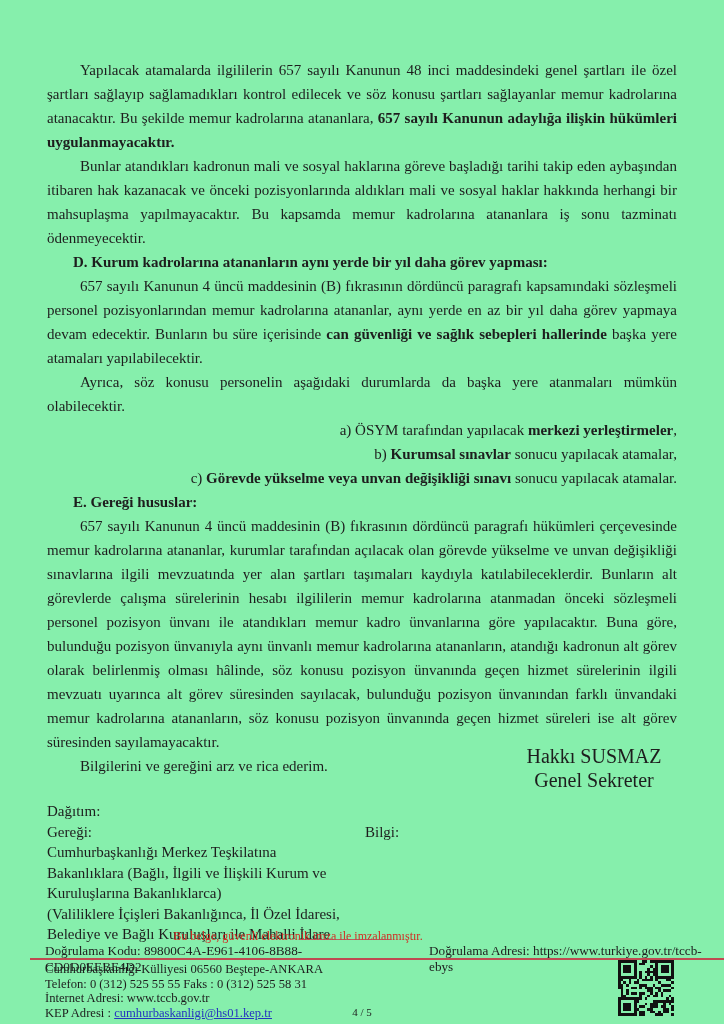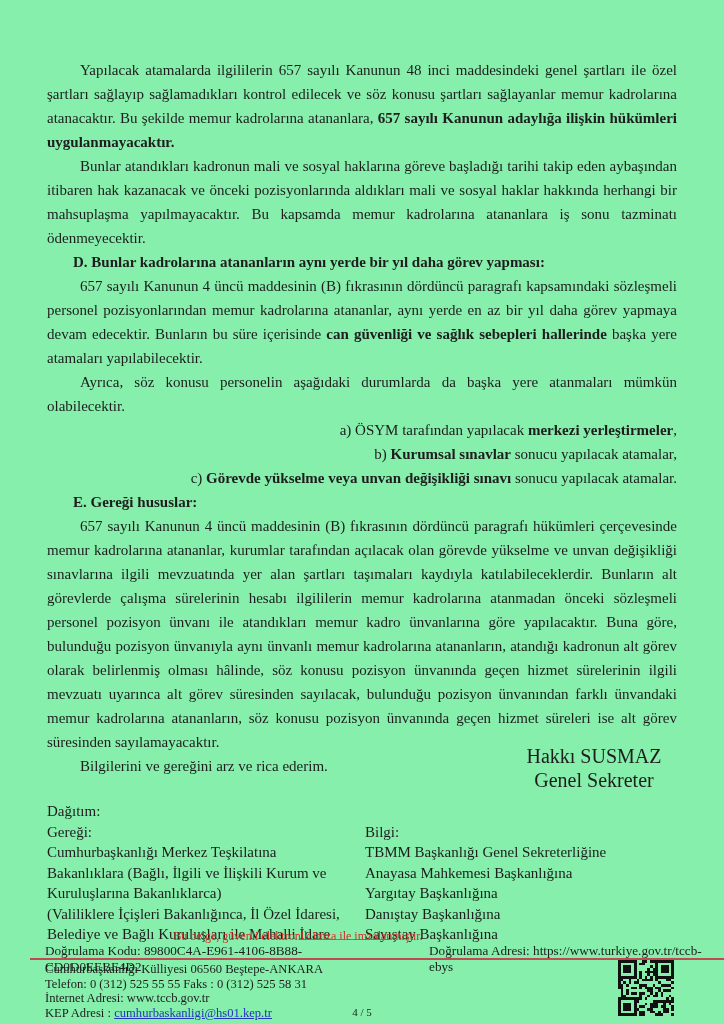--- a/index.html
+++ b/index.html
@@ -75,21 +75,21 @@
   }
 </style>
 </head>
 <body>
 
 <div class="page">
 
   <div class="content">
       <div class="par p"><span>Yapılacak atamalarda ilgililerin 657 sayılı Kanunun 48 inci maddesindeki genel şartları ile özel şartları sağlayıp sağlamadıkları kontrol edilecek ve söz konusu şartları sağlayanlar memur kadrolarına atanacaktır. Bu şekilde memur kadrolarına atananlara, </span><span class="b">657 sayılı Kanunun adaylığa ilişkin hükümleri uygulanmayacaktır.</span></div>
       <div class="par p"><span>Bunlar atandıkları kadronun mali ve sosyal haklarına göreve başladığı tarihi takip eden aybaşından itibaren hak kazanacak ve önceki pozisyonlarında aldıkları mali ve sosyal haklar hakkında herhangi bir mahsuplaşma yapılmayacaktır. Bu kapsamda memur kadrolarına atananlara iş sonu tazminatı ödenmeyecektir.</span></div>
-      <div class="par h"><span class="b">D. Bunlar kadrolarına atananların aynı yerde bir yıl daha görev yapması:</span></div>
+      <div class="par h"><span class="b">D. Kurum kadrolarına atananların aynı yerde bir yıl daha görev yapması:</span></div>
       <div class="par p"><span>657 sayılı Kanunun 4 üncü maddesinin (B) fıkrasının dördüncü paragrafı kapsamındaki sözleşmeli personel pozisyonlarından memur kadrolarına atananlar, aynı yerde en az bir yıl daha görev yapmaya devam edecektir.  Bunların bu süre içerisinde </span><span class="b">can güvenliği ve sağlık sebepleri hallerinde</span><span> başka yere atamaları yapılabilecektir.</span></div>
       <div class="par p"><span>Ayrıca, söz konusu personelin aşağıdaki durumlarda da başka yere atanmaları mümkün olabilecektir.</span></div>
       <div class="par li"><span>a) ÖSYM tarafından yapılacak </span><span class="b">merkezi yerleştirmeler</span><span>,</span></div>
       <div class="par li"><span>b) </span><span class="b">Kurumsal sınavlar</span><span> sonucu yapılacak atamalar,</span></div>
       <div class="par li"><span>c) </span><span class="b">Görevde yükselme veya unvan değişikliği sınavı</span><span> sonucu yapılacak atamalar.</span></div>
       <div class="par h"><span class="b">E. Gereği hususlar:</span></div>
       <div class="par p"><span>657 sayılı Kanunun 4 üncü maddesinin (B) fıkrasının dördüncü paragrafı hükümleri çerçevesinde memur kadrolarına atananlar, kurumlar tarafından açılacak olan görevde yükselme ve unvan değişikliği sınavlarına ilgili mevzuatında yer alan şartları taşımaları kaydıyla katılabileceklerdir. Bunların alt görevlerde çalışma sürelerinin hesabı ilgililerin memur kadrolarına atanmadan önceki sözleşmeli personel pozisyon ünvanı ile atandıkları memur kadro ünvanlarına göre yapılacaktır. Buna göre, bulunduğu pozisyon ünvanıyla aynı ünvanlı memur kadrolarına atananların, atandığı kadronun alt görev olarak belirlenmiş olması hâlinde, söz konusu pozisyon ünvanında geçen hizmet sürelerinin ilgili mevzuatı uyarınca alt görev süresinden sayılacak, bulunduğu pozisyon ünvanından farklı ünvandaki memur kadrolarına atananların, söz konusu pozisyon ünvanında geçen hizmet süreleri ise alt görev süresinden sayılamayacaktır.</span></div>
       <div class="par p"><span>Bilgilerini ve gereğini arz ve rica ederim.</span></div>
     </div>
 
@@ -106,27 +106,20 @@
         <div>
             <div class="dist-line">Cumhurbaşkanlığı Merkez Teşkilatına</div>
             <div class="dist-line">Bakanlıklara (Bağlı, İlgili ve İlişkili Kurum ve</div>
             <div class="dist-line">Kuruluşlarına Bakanlıklarca)</div>
             <div class="dist-line">(Valiliklere İçişleri Bakanlığınca, İl Özel İdaresi,</div>
             <div class="dist-line">Belediye ve Bağlı Kuruluşları ile Mahalli İdare</div>
           </div>
       </div>
       <div class="dist-col right">
         <div class="dist-subheading">Bilgi:</div>
-        <div>
-            <div class="dist-line">TBMM Başkanlığı Genel Sekreterliğine</div>
-            <div class="dist-line">Anayasa Mahkemesi Başkanlığına</div>
-            <div class="dist-line">Yargıtay Başkanlığına</div>
-            <div class="dist-line">Danıştay Başkanlığına</div>
-            <div class="dist-line">Sayıştay Başkanlığına</div>
-          </div>
       </div>
     </div>
   </div>
 
   <div class="esign-note">Bu belge, güvenli elektronik imza ile imzalanmıştır.</div>
   <div class="esign-strike"></div>
 
   <div class="verify-row">
     <div>
       <span>Doğrulama Kodu:</span>

